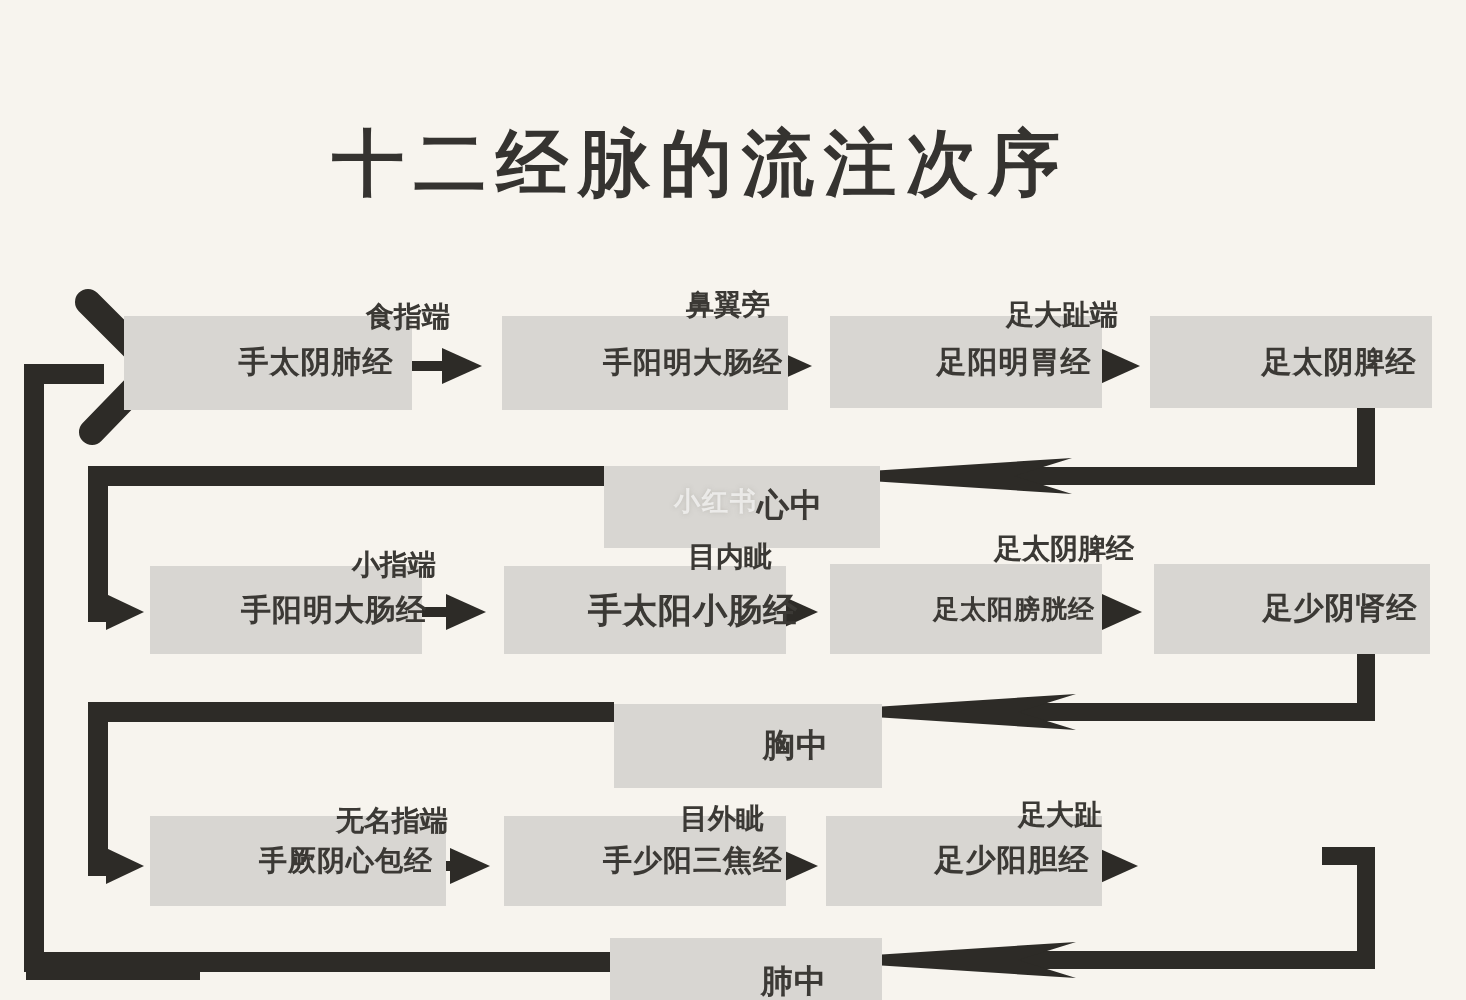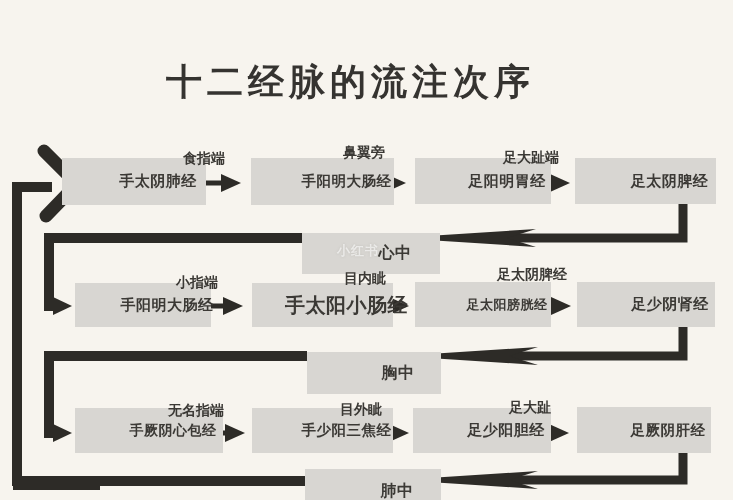--- a/index.html
+++ b/index.html
@@ -101,34 +101,33 @@
 
   <div class="lbl" style="left:204px;top:150px">食指端</div>
   <div class="lbl" style="left:364px;top:144px">鼻翼旁</div>
   <div class="lbl" style="left:531px;top:149px">足大趾端</div>
 
   <div class="box return-box" style="left:302px;top:217px;width:90px;height:41px">心中</div>
 
   <div class="watermark">小红书</div>
 
   <div class="box" style="left:75px;top:283px;width:88px;height:44px">手阳明大肠经</div>
-  <div class="box" style="left:252px;top:283px;width:93px;height:44px;font-size:20px">手太阳小肠经</div>
+  <div class="box" style="left:252px;top:283px;width:93px;height:44px;font-size:17px">手太阳小肠经</div>
   <div class="box" style="left:415px;top:282px;width:88px;height:45px;font-size:13px">足太阳膀胱经</div>
   <div class="box" style="left:577px;top:282px;width:90px;height:45px">足少阴肾经</div>
 
   <div class="lbl" style="left:197px;top:274px">小指端</div>
   <div class="lbl" style="left:365px;top:270px">目内眦</div>
   <div class="lbl" style="left:532px;top:266px">足太阴脾经</div>
 
   <div class="box return-box" style="left:307px;top:336px;width:86px;height:42px">胸中</div>
 
   <div class="box" style="left:75px;top:408px;width:100px;height:45px;font-size:14px">手厥阴心包经</div>
   <div class="box" style="left:252px;top:408px;width:93px;height:45px;font-size:14.5px">手少阳三焦经</div>
   <div class="box" style="left:413px;top:408px;width:90px;height:45px">足少阳胆经</div>
-  <div class="box" style="left:577px;top:407px;width:86px;height:46px;font-size:14.5px">足厥阴肝经</div>
 
   <div class="lbl" style="left:196px;top:402px">无名指端</div>
   <div class="lbl" style="left:361px;top:401px">目外眦</div>
   <div class="lbl" style="left:530px;top:399px">足大趾</div>
 
   <div class="box return-box" style="left:305px;top:453px;width:88px;height:44px">肺中</div>
 
 </div>
 
 </body></html>

